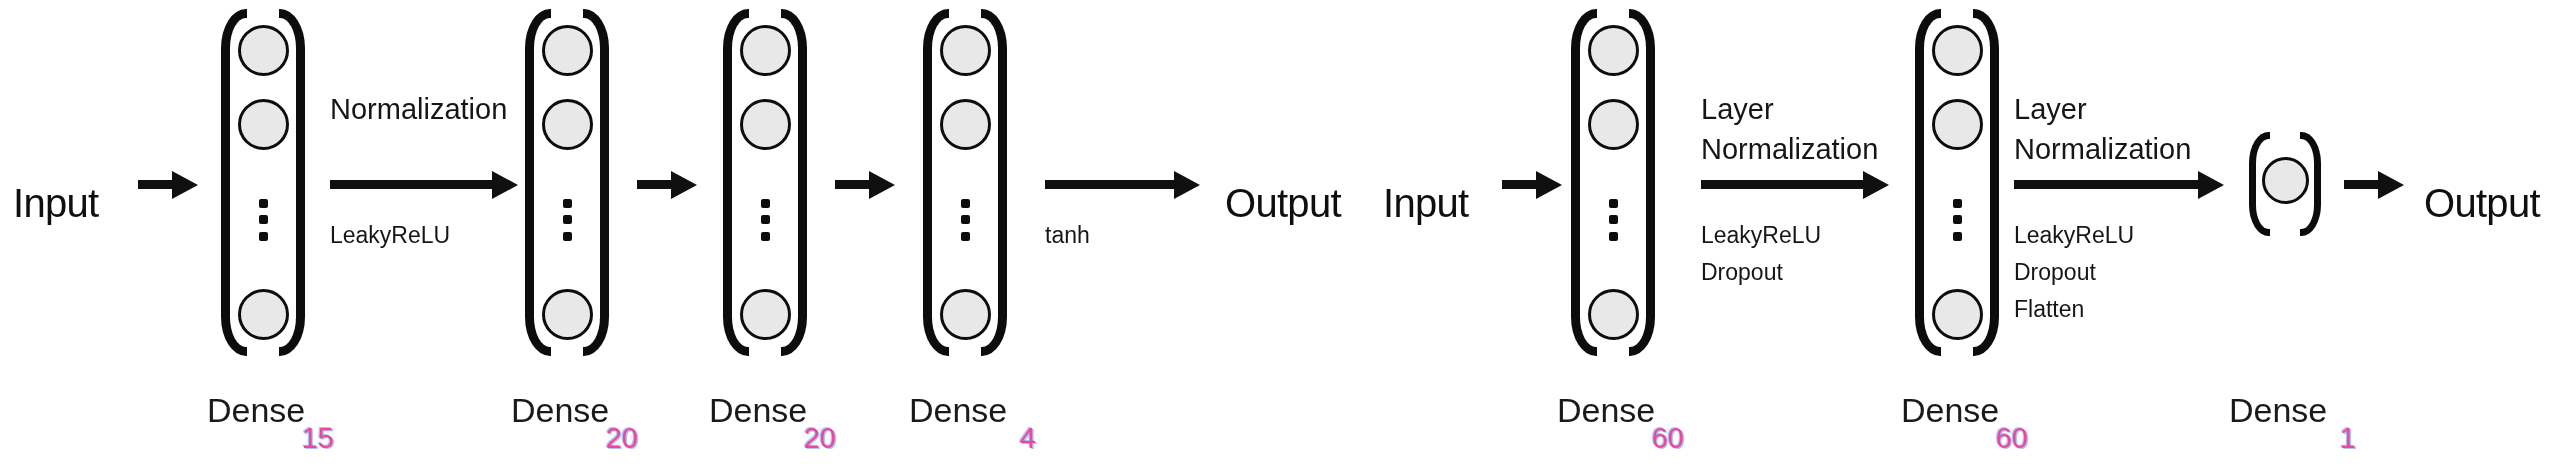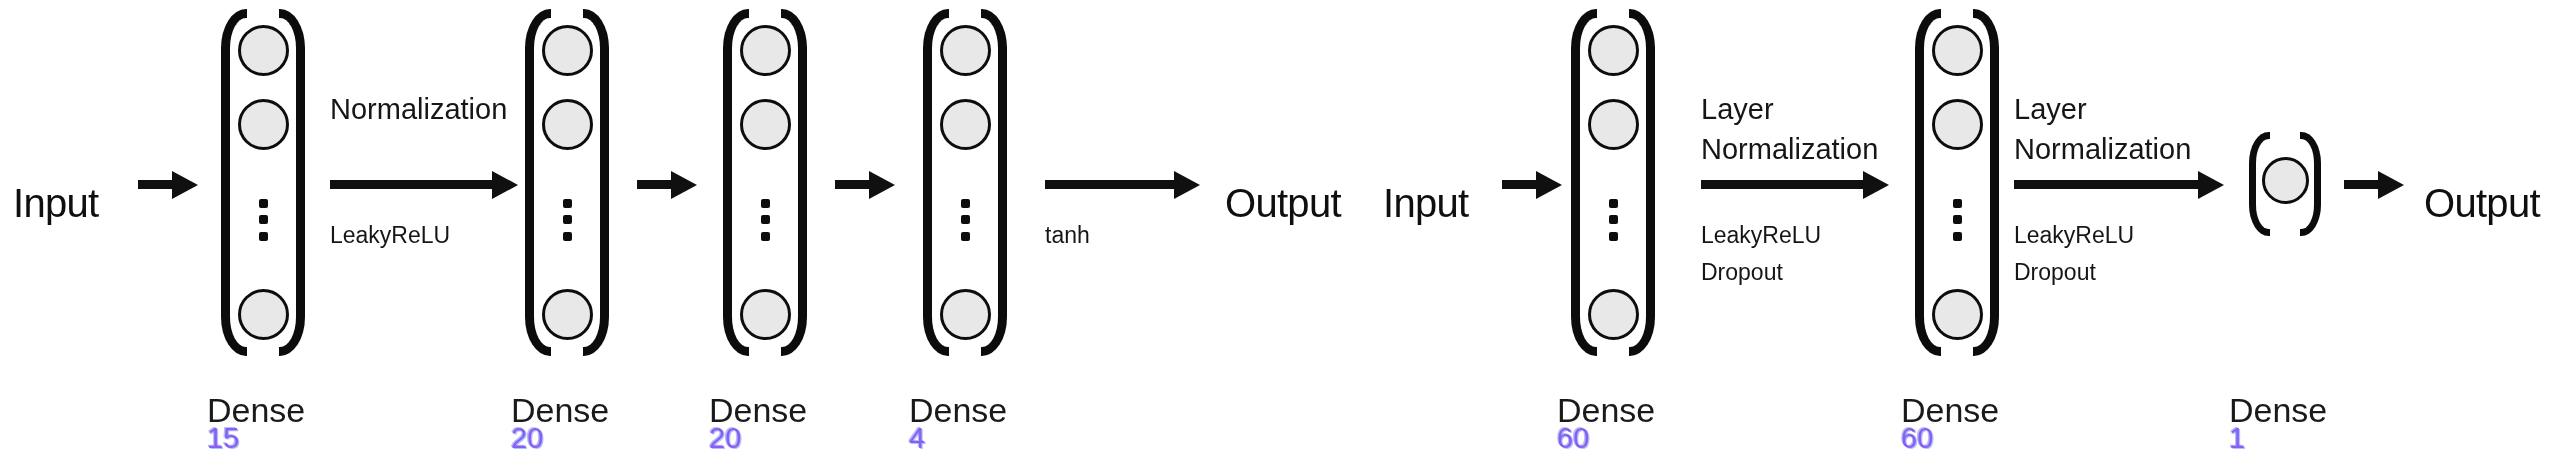--- a/index.html
+++ b/index.html
@@ -39,22 +39,22 @@
   .dot{position:absolute;left:52px;width:8.5px;height:8.5px;background:#0d0d0d;border-radius:2px;}
   .dot.d1{top:199px;} .dot.d2{top:215px;} .dot.d3{top:232px;}
   
   .layer-col.small .br{border-width:7.8px;top:132px;height:104px;width:21px;}
   .layer-col.small .br.l{left:20px;border-radius:19.6px 0 0 19.6px / 31px 0 0 31px;}
   .layer-col.small .br.r{right:20px;border-radius:0 19.6px 19.6px 0 / 0 31px 31px 0;}
   .layer-col.small .node{left:33px;top:157px;width:47px;height:47px;}
   
   .lname{position:absolute;top:393px;left:0;width:100%;text-align:left;font-size:34px;line-height:34px;color:#1a1a1a;}
   .lunits{
-    position:absolute;top:424px;left:0;width:100%;text-align:left;
-    font-size:29px;line-height:29px;color:#8b5cf6;
+    position:absolute;top:424px;left:15px;width:100%;text-align:right;
+    font-size:29px;line-height:29px;color:#ec4899;
     text-shadow:1.3px 0.7px 0 rgba(80,120,230,0.45),-1.3px -0.7px 0 rgba(80,120,230,0.45);
   }
 </style>
 </head>
 <body>
 
 <div class="canvas">
 
   <div class="side" style="left:13px">Input</div>
 
@@ -203,20 +203,21 @@
       <div>Layer</div>
       <div>Normalization</div>
     </div>
     <div class="arrow long">
       <div class="shaft"></div>
       <div class="head"></div>
     </div>
     <div class="t-below">
       <div>LeakyReLU</div>
       <div>Dropout</div>
+      <div>Flatten</div>
     </div>
   </div>
 
   <div class="layer-col small" style="left:2229px">
     <div class="br l"></div>
     <div class="br r"></div>
     <div class="node"></div>
     <div class="lname">Dense</div>
     <div class="lunits">1</div>
   </div>

